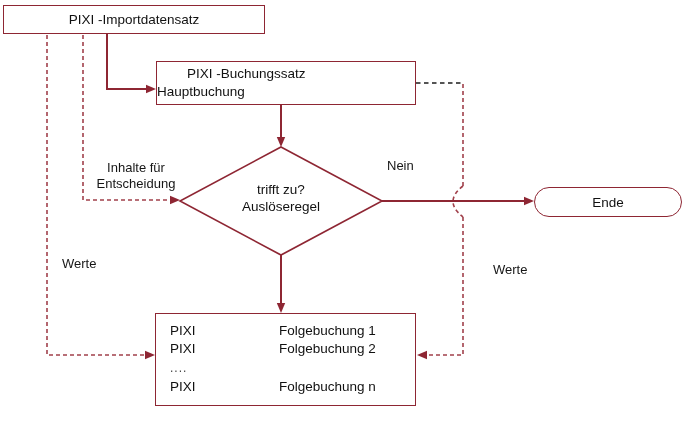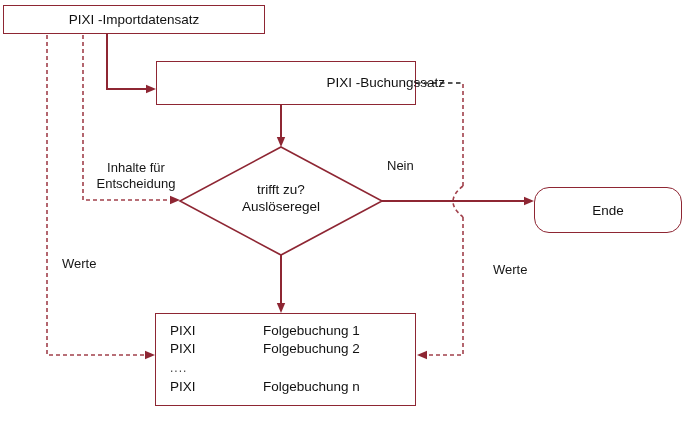--- a/index.html
+++ b/index.html
@@ -6,25 +6,25 @@
   .canvas{
     position:relative;width:689px;height:421px;background:#ffffff;
     font-family:Liberation Sans, sans-serif;color:#111;overflow:hidden;
   }
   svg.layer{position:absolute;left:0;top:0;width:689px;height:421px;}
   .node{
     position:absolute;background:#fff;border:1.5px solid #8E2633;
     box-sizing:border-box;font-size:13.5px;color:#111;
   }
   .box-import{left:3px;top:5px;width:262px;height:29px;display:flex;align-items:center;justify-content:center;}
-  .box-buchung{left:156px;top:61px;width:260px;height:44px;display:flex;flex-direction:column;align-items:flex-end;justify-content:center;line-height:18px;}
+  .box-buchung{left:156px;top:61px;width:260px;height:44px;display:flex;flex-direction:column;align-items:flex-start;justify-content:center;line-height:18px;}
   .box-buchung .l1{transform:translateX(30px);}
-  .stadium{left:534px;top:187px;width:148px;height:46px;border-radius:15px;display:flex;align-items:center;justify-content:center;text-align:right;}
+  .stadium{left:534px;top:187px;width:148px;height:30px;border-radius:15px;display:flex;align-items:center;justify-content:center;text-align:right;}
   .box-folge{left:155px;top:313px;width:261px;height:93px;padding-top:8px;}
-  .frow{display:flex;padding-left:14px;line-height:18px;white-space:nowrap;}
+  .frow{display:flex;padding-left:14px;line-height:18px;white-space:nowrap;gap:16px;}
   .frow .c1{width:93px;}
   .frow.dots{line-height:20px;font-size:12px;color:#444;letter-spacing:1px;}
   .diamond-label{
     position:absolute;left:211px;top:181px;width:140px;text-align:center;
     line-height:17px;font-size:13.5px;color:#111;
   }
   .flabel{position:absolute;font-size:13px;color:#161616;white-space:nowrap;}
   .lbl-inhalte{left:86px;top:124px;width:100px;text-align:center;line-height:16px;white-space:normal;margin-top:36px;}
   .lbl-nein{left:387px;top:158px;}
   .lbl-werte-left{left:62px;top:256px;}
@@ -63,20 +63,21 @@
 
     <polygon points="281,147 382,201 281,255 180,201" fill="#FFFFFF" stroke="#8E2633" stroke-width="1.6"></polygon>
   </svg>
 
   <div class="node box-import">
     <span>PIXI -Importdatensatz</span>
   </div>
 
   <div class="node box-buchung">
     <span class="l1">PIXI -Buchungssatz</span>
+    <span class="l2">Hauptbuchung</span>
   </div>
 
   <div class="diamond-label">
     <div>trifft zu?</div>
     <div>Auslöseregel</div>
   </div>
 
   <div class="node stadium">
     <span>Ende</span>
   </div>

